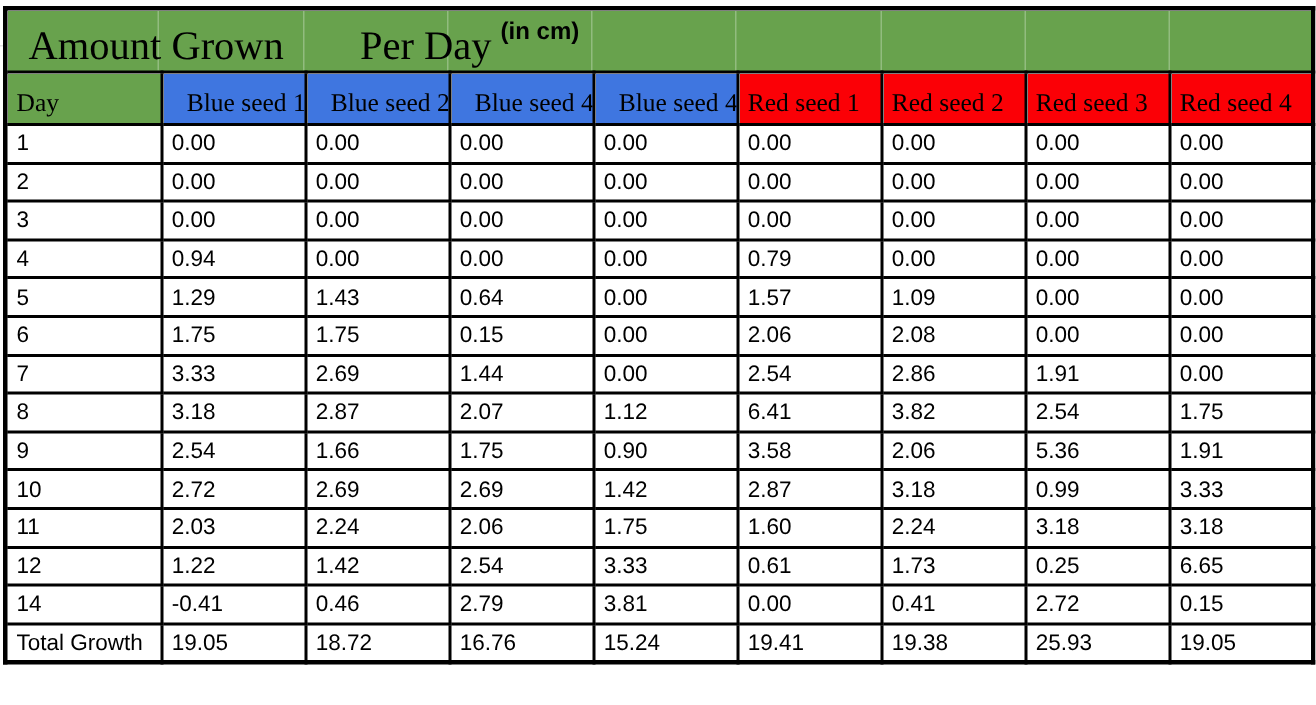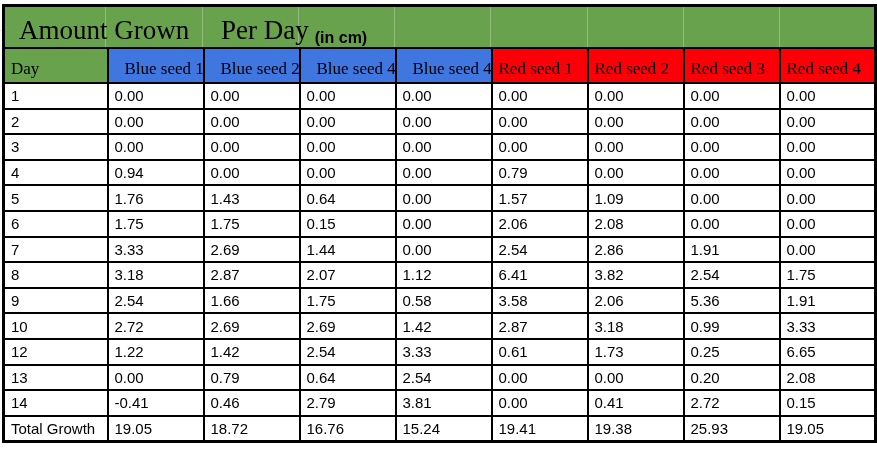--- a/index.html
+++ b/index.html
@@ -46,33 +46,33 @@
       linear-gradient(rgba(255,255,255,.28),rgba(255,255,255,.28)),
       linear-gradient(rgba(255,255,255,.28),rgba(255,255,255,.28)),
       linear-gradient(rgba(255,255,255,.28),rgba(255,255,255,.28));
     background-repeat: no-repeat;
     background-size: 1px 100%;
     background-position: 100px 0, 197px 0, 293px 0, 389px 0, 485px 0, 582px 0, 678px 0, 774px 0;
     padding: 0;
   }
   .title-flex {
     display: flex;
-    align-items: flex-end;
+    align-items: flex-start;
     height: 40px;
     padding: 6px 0 0 8px;
     box-sizing: border-box;
   }
   .title-part1, .title-part2 {
     font-family: "Liberation Serif", "DejaVu Serif", serif;
     font-size: 27px;
     font-weight: 400;
     line-height: 34px;
   }
   .title-part1 { width: 197px; }
-  .title-part2 { margin-left: 5px; }
+  .title-part2 { margin-left: 24px; }
   .title-unit {
     font-family: "Liberation Sans", sans-serif;
     font-size: 16px;
     margin-left: 6px;
   }
   
   tr.header-row { height: 35px; }
   tr.header-row th {
     font-family: "Liberation Serif", "DejaVu Serif", serif;
     font-weight: 400;
@@ -167,21 +167,21 @@
           <td>0.00</td>
           <td>0.00</td>
           <td>0.00</td>
           <td>0.79</td>
           <td>0.00</td>
           <td>0.00</td>
           <td>0.00</td>
         </tr>
         <tr class="data-row">
           <td>5</td>
-          <td>1.76</td>
+          <td>1.29</td>
           <td>1.43</td>
           <td>0.64</td>
           <td>0.00</td>
           <td>1.57</td>
           <td>1.09</td>
           <td>0.00</td>
           <td>0.00</td>
         </tr>
         <tr class="data-row">
           <td>6</td>
@@ -214,58 +214,58 @@
           <td>6.41</td>
           <td>3.82</td>
           <td>2.54</td>
           <td>1.75</td>
         </tr>
         <tr class="data-row">
           <td>9</td>
           <td>2.54</td>
           <td>1.66</td>
           <td>1.75</td>
-          <td>0.58</td>
+          <td>0.90</td>
           <td>3.58</td>
           <td>2.06</td>
           <td>5.36</td>
           <td>1.91</td>
         </tr>
         <tr class="data-row">
           <td>10</td>
           <td>2.72</td>
           <td>2.69</td>
           <td>2.69</td>
           <td>1.42</td>
           <td>2.87</td>
           <td>3.18</td>
           <td>0.99</td>
           <td>3.33</td>
         </tr>
         <tr class="data-row">
+          <td>11</td>
+          <td>2.03</td>
+          <td>2.24</td>
+          <td>2.06</td>
+          <td>1.75</td>
+          <td>1.60</td>
+          <td>2.24</td>
+          <td>3.18</td>
+          <td>3.18</td>
+        </tr>
+        <tr class="data-row">
           <td>12</td>
           <td>1.22</td>
           <td>1.42</td>
           <td>2.54</td>
           <td>3.33</td>
           <td>0.61</td>
           <td>1.73</td>
           <td>0.25</td>
           <td>6.65</td>
-        </tr>
-        <tr class="data-row">
-          <td>13</td>
-          <td>0.00</td>
-          <td>0.79</td>
-          <td>0.64</td>
-          <td>2.54</td>
-          <td>0.00</td>
-          <td>0.00</td>
-          <td>0.20</td>
-          <td>2.08</td>
         </tr>
         <tr class="data-row">
           <td>14</td>
           <td>-0.41</td>
           <td>0.46</td>
           <td>2.79</td>
           <td>3.81</td>
           <td>0.00</td>
           <td>0.41</td>
           <td>2.72</td>

